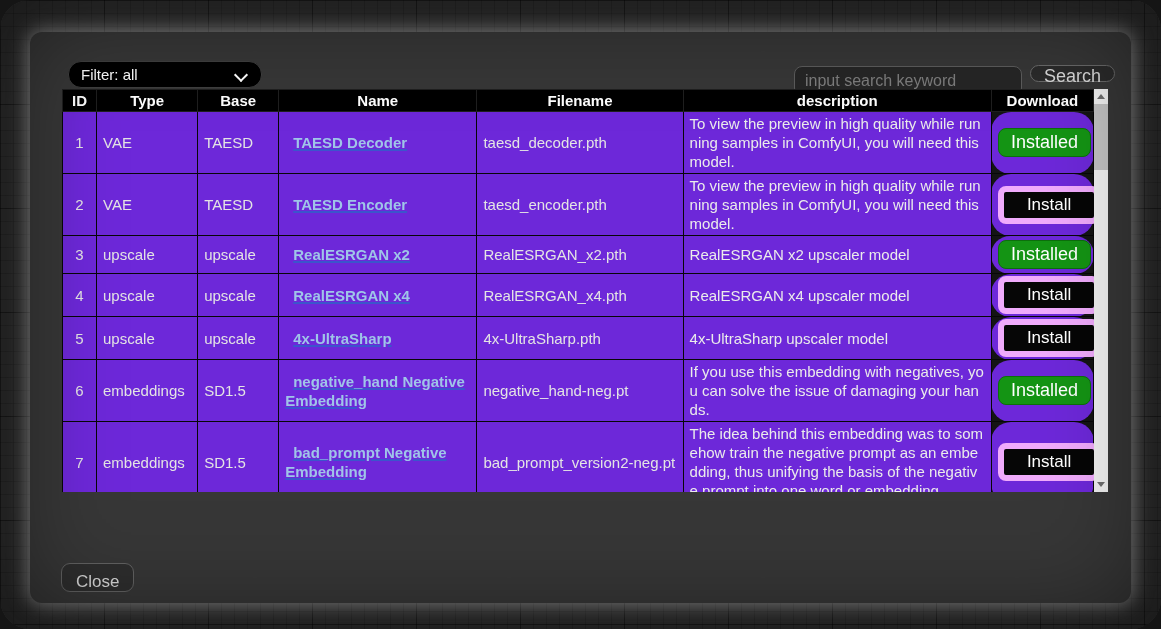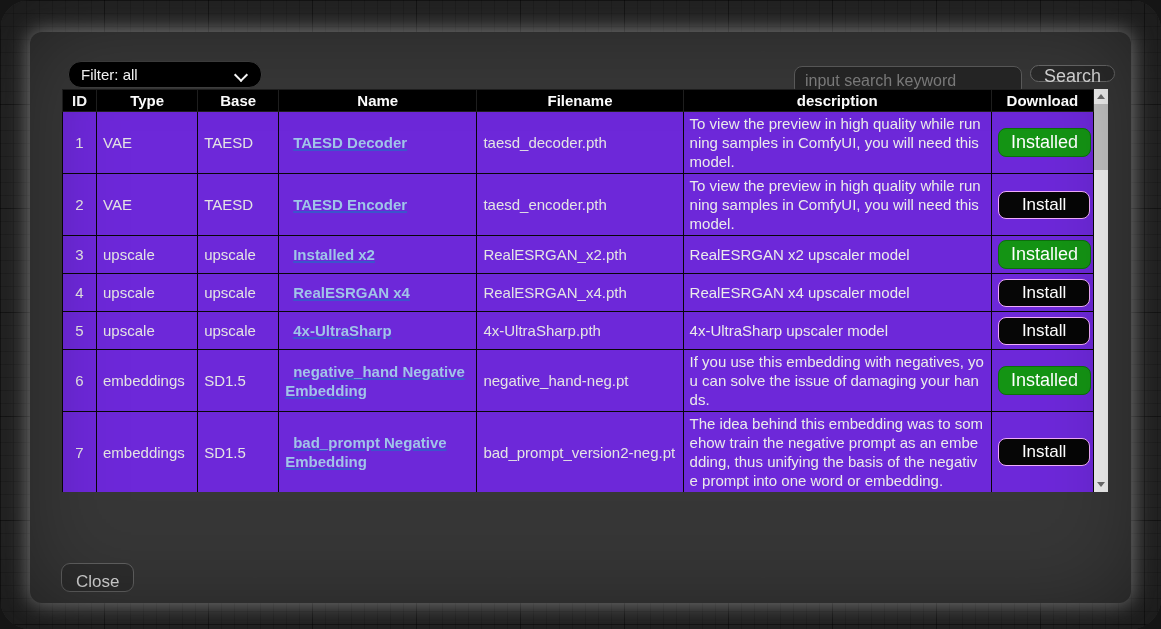--- a/index.html
+++ b/index.html
@@ -73,26 +73,26 @@
   }
   td.c-id{text-align:center;padding:2px 0;}
   td.c-name{font-weight:bold;text-indent:8px;padding:2px 2px;}
   td.c-name a{
     color:#9fc5e8;text-decoration:underline;
     text-decoration-color:#3c55cc;text-decoration-thickness:2px;
     cursor:pointer;
     margin-top:36px;
   }
   td.c-desc{word-break:break-all;padding:2px 4px;color:#ebebeb;}
-  td.c-dl{text-align:center;padding:2px 0;}
+  td.c-dl{text-align:center;padding:2px 0;border-radius:20px;}
   .btn-install,.btn-installed{
     border-radius:8px;color:#fff;font-size:17px;cursor:pointer;
     font-family:"Liberation Sans","DejaVu Sans",sans-serif;
   }
-  .btn-install{background:#060606;border:1px solid #f0abfc;padding:3px 23px;}
+  .btn-install{background:#060606;border:6px solid #f0abfc;padding:3px 23px;}
   .btn-installed{background:#149414;border:1px solid #0c700c;padding:3px 12px;font-size:18px;}
   
   .sb{position:absolute;right:0;top:0;width:14px;height:403px;background:#f2f2f2;}
   .sb-btn{position:absolute;left:0;width:14px;height:15px;display:flex;align-items:center;justify-content:center;cursor:pointer;}
   .sb-btn.up{top:0;}
   .sb-btn.down{bottom:0;}
   .tri-up{width:0;height:0;border-left:4px solid transparent;border-right:4px solid transparent;border-bottom:5px solid #6e6e6e;}
   .tri-down{width:0;height:0;border-left:4px solid transparent;border-right:4px solid transparent;border-top:5px solid #6e6e6e;}
   .sb-thumb{position:absolute;left:0;top:15px;width:14px;height:66px;background:#c3c3c3;cursor:pointer;}
   
@@ -155,21 +155,21 @@
               <td class="c-base">TAESD</td>
               <td class="c-name"><a>TAESD Encoder</a></td>
               <td class="c-file">taesd_encoder.pth</td>
               <td class="c-desc">To view the preview in high quality while running samples in ComfyUI, you will need this model.</td>
               <td class="c-dl"><button class="btn-install">Install</button></td>
             </tr>
             <tr>
               <td class="c-id">3</td>
               <td class="c-type">upscale</td>
               <td class="c-base">upscale</td>
-              <td class="c-name"><a>Installed x2</a></td>
+              <td class="c-name"><a>RealESRGAN x2</a></td>
               <td class="c-file">RealESRGAN_x2.pth</td>
               <td class="c-desc">RealESRGAN x2 upscaler model</td>
               <td class="c-dl"><button class="btn-installed">Installed</button></td>
             </tr>
             <tr>
               <td class="c-id">4</td>
               <td class="c-type">upscale</td>
               <td class="c-base">upscale</td>
               <td class="c-name"><a>RealESRGAN x4</a></td>
               <td class="c-file">RealESRGAN_x4.pth</td>

